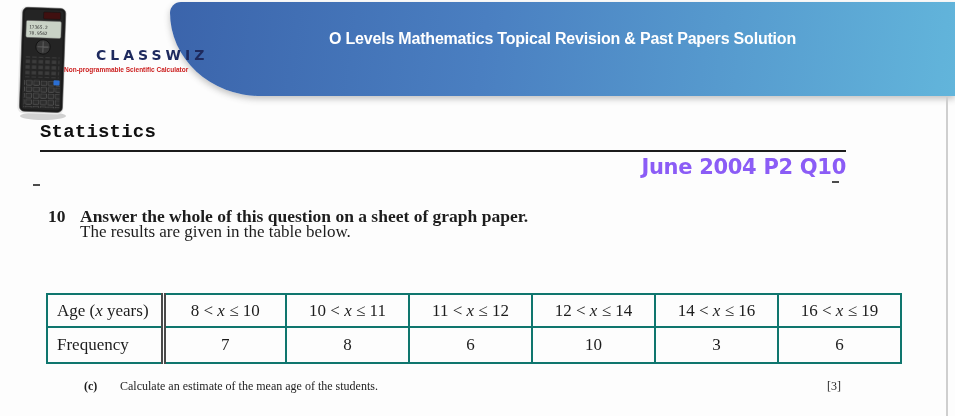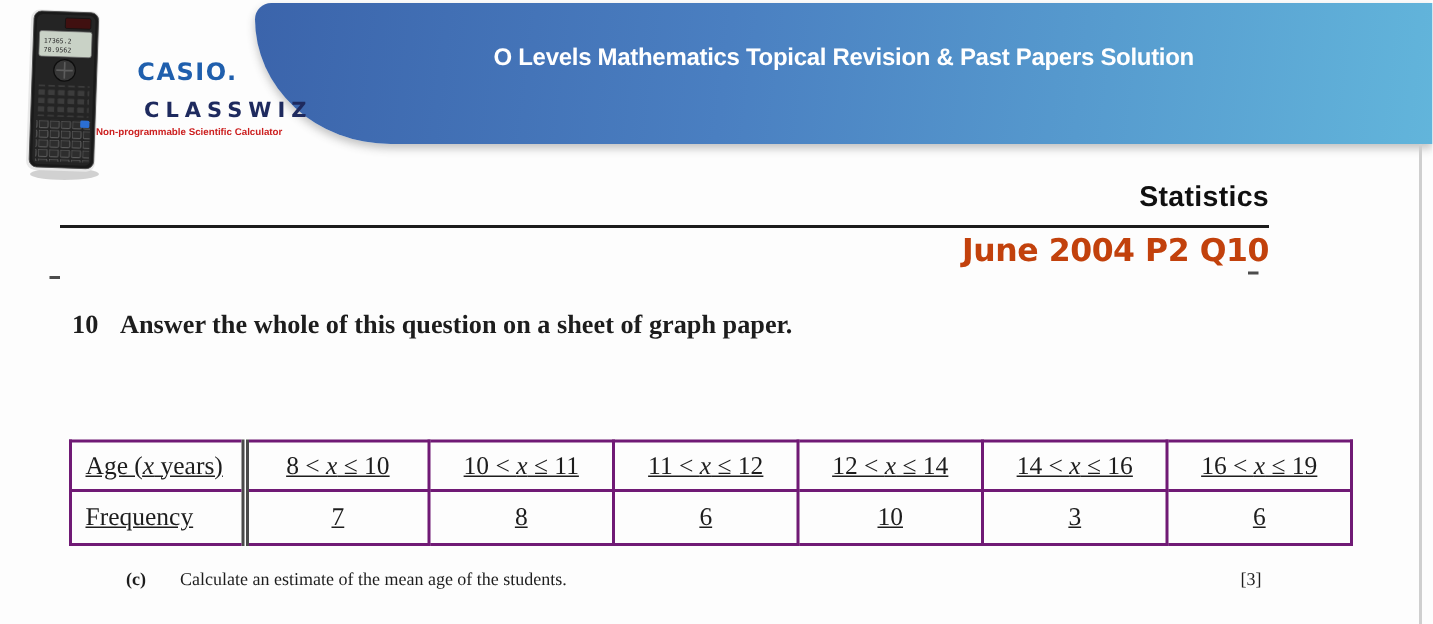--- a/index.html
+++ b/index.html
@@ -51,34 +51,34 @@
   .tagline {
     margin-top:3px;
     font-family:"Liberation Sans", sans-serif;
     font-weight:bold; font-size:6.5px;
     color:#cc2020; white-space:nowrap;
   }
 
   
   .section-title {
     position:absolute; left:40px; top:121px; width:806px;
-    text-align:right;
-    font-family:Liberation Sans, sans-serif;
+    text-align:left;
+    font-family:Liberation Mono, monospace;
     font-weight:800; font-size:19px; color:#101010;
     letter-spacing:0.2px;
   }
   .rule {
     position:absolute; left:40px; top:150px; width:806px; height:2px;
     background:#1c1c1c;
   }
   .paper-ref {
     position:absolute; left:40px; top:155px; width:806px;
     text-align:right;
     font-family:"DejaVu Sans", sans-serif;
-    font-weight:800; font-size:21px; color:#c2410c;
+    font-weight:800; font-size:21px; color:#8b5cf6;
     letter-spacing:-0.3px;
   }
   .dash { position:absolute; height:2px; width:7px; background:#4c4c4c; }
   .dash-left  { left:33px;  top:184px; }
   .dash-right { left:832px; top:181px; }
 
   
   .q-head {
     position:absolute; left:48px; top:186px;
     font-size:17.5px; font-weight:bold; white-space:nowrap;margin-top:20px;
@@ -89,24 +89,23 @@
     font-size:17px; line-height:19.5px; white-space:nowrap;
   }
 
   
   .age-table {
     position:absolute; left:46px; top:293px;
     border-collapse:collapse;
     font-size:17px; color:#1d1d1d;
   }
   .age-table td {
-    border:2px solid #701a75;
+    border:2px solid #0f766e;
     text-align:center;
     white-space:nowrap;
-    text-decoration:underline;
   }
   .age-table td.lbl {
     width:116px; text-align:left; padding-left:9px;
     border-right:5px double #4a4a4a;
   }
   .age-table td.iv, .age-table td.fq { width:123px; }
   .age-table tr.r1 td { height:33px; }
   .age-table tr.r2 td { height:36px;margin-left:40px; }
   .age-table i { font-family:"Liberation Serif", serif; }
 
@@ -151,36 +150,36 @@
     <text x="16" y="31" font-family="DejaVu Sans Mono, monospace" font-size="4.4" fill="#2c2c2c">70.9562</text>
     <circle cx="30.5" cy="43" r="7.2" fill="#383838" stroke="#0e0e0e" stroke-width="0.8"></circle>
     <path d="M30.5 37.5 v11 M25 43 h11" stroke="#5c5c5c" stroke-width="1.1" fill="none"></path>
     <rect x="13.5" y="53" width="34" height="21" fill="url(#keysSmall)"></rect>
     <rect x="12.8" y="76" width="36" height="28" fill="url(#keysBig)"></rect>
     <rect x="42.2" y="76" width="6.1" height="4.9" rx="1" fill="#2b6fd4"></rect>
   </g>
 </svg>
 
 <div class="brand">
-  <div class="casio">CASIO.</div>
   <div class="classwiz">CLASSWIZ</div>
   <div class="tagline">Non-programmable Scientific Calculator</div>
 </div>
 
 <div class="section-title">Statistics</div>
 <div class="rule"></div>
 <div class="paper-ref">June 2004 P2 Q10</div>
 <div class="dash dash-left"></div>
 <div class="dash dash-right"></div>
 
 <div class="q-head">
   <span class="q-num">10</span><span>Answer the whole of this question on a sheet of graph paper.</span>
 </div>
 
 <div class="q-lines">
+  <div>The results are given in the table below.</div>
 </div>
 
 <table class="age-table">
   <tbody>
     <tr class="r1">
         <td class="lbl">Age (<i>x</i> years)</td>
         <td class="iv">8 &lt; <i>x</i> ≤ 10</td>
         <td class="iv">10 &lt; <i>x</i> ≤ 11</td>
         <td class="iv">11 &lt; <i>x</i> ≤ 12</td>
         <td class="iv">12 &lt; <i>x</i> ≤ 14</td>

